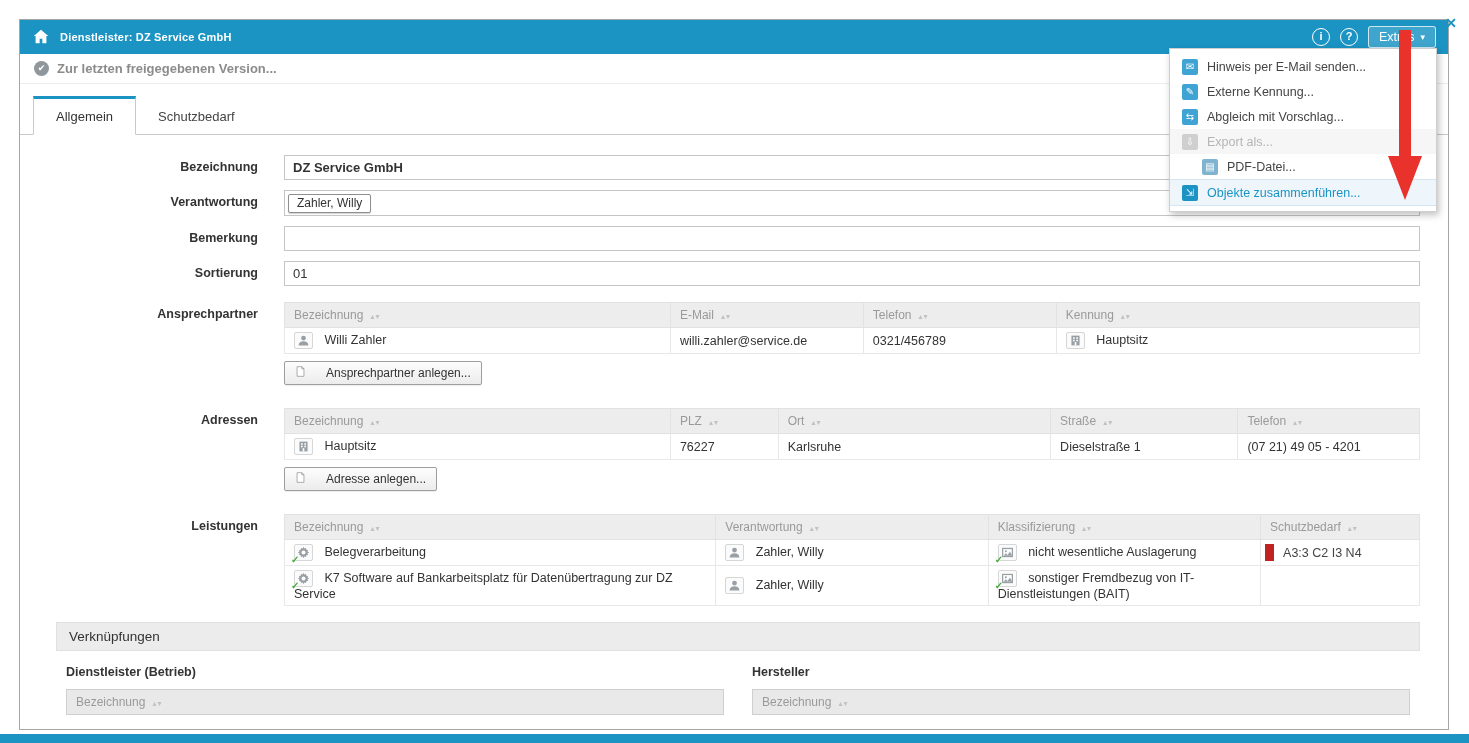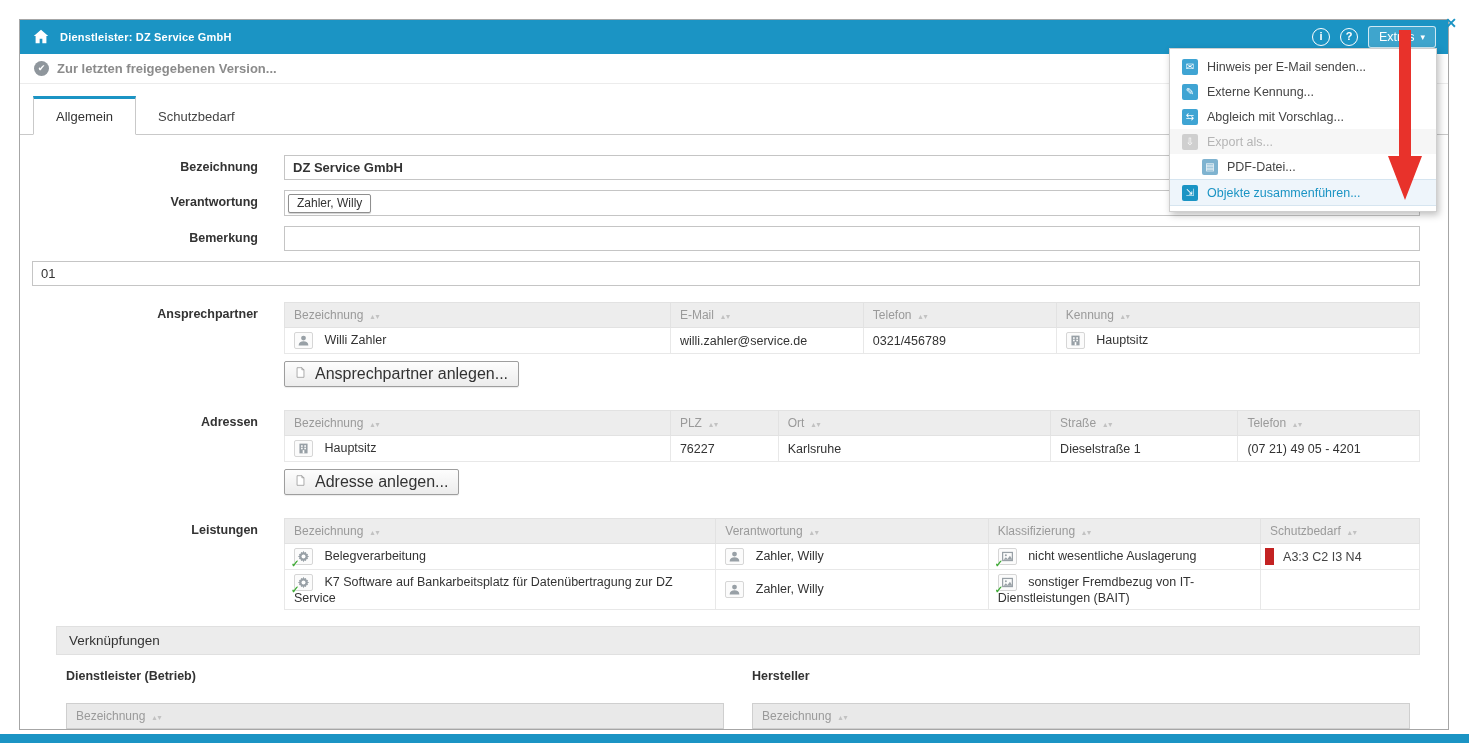--- a/index.html
+++ b/index.html
@@ -44,28 +44,28 @@
   
   .data-table { width:100%; border-collapse:collapse; border:1px solid #dcdcdc; font-size:12.5px; color:#333; }
   .data-table th { background:#ededed; color:#9a9a9a; font-weight:normal; text-align:left; font-size:12px; padding:5px 9px; border:1px solid #e2e2e2; white-space:nowrap; }
   .data-table td { background:#fff; padding:4px 9px; border:1px solid #e8e8e8; vertical-align:middle; }
   .sort { color:#c2c2c2; font-size:8px; margin-left:7px; letter-spacing:1px; }
   .cicon { position:relative; display:inline-flex; width:19px; height:17px; align-items:center; justify-content:center; border:1px solid #d6d6d6; border-radius:2px; background:#fbfbfb; margin-right:8px; vertical-align:middle; }
   .cicon .chk { position:absolute; left:-4px; bottom:-5px; color:#3faa35; font-size:10px; font-weight:bold; text-shadow:0 0 2px #fff; }
   .sb-cell { background:#fbe4e4; position:relative; padding-left:22px !important; color:#444; }
   .sb-bar { position:absolute; left:4px; top:4px; bottom:4px; width:9px; background:#c32222; }
 
-  .sub-btn { display:inline-flex; align-items:center; gap:9px; margin:7px 0 13px 0; padding:3px 10px; font-size:16px; color:#333; font-family:inherit; background:linear-gradient(#fdfdfd,#ececec); border:1px solid #9e9e9e; border-radius:2px; box-shadow:0 1px 1px rgba(0,0,0,.08); cursor:pointer; }
+  .sub-btn { display:inline-flex; align-items:center; gap:20px; margin:7px 0 13px 0; padding:3px 10px; font-size:12px; color:#333; font-family:inherit; background:linear-gradient(#fdfdfd,#ececec); border:1px solid #9e9e9e; border-radius:2px; box-shadow:0 1px 1px rgba(0,0,0,.08); cursor:pointer; }
 
   
   .links-section { margin:16px 28px 0 36px; }
   .links-header { background:#ececec; border:1px solid #e0e0e0; padding:6px 12px; font-size:13.5px; color:#333; cursor:pointer; }
   .links-cols { display:flex; gap:28px; padding:14px 10px 0 10px; }
   .links-col { flex:1; min-width:0; }
-  .links-label { font-size:12.5px; font-weight:bold; color:#333; margin-bottom:20px; }
+  .links-label { font-size:12.5px; font-weight:bold; color:#333; margin-bottom:10px; }
   .empty-head { background:#e9e9e9; border:1px solid #cfcfcf; color:#9a9a9a; font-size:12px; padding:5px 9px; cursor:pointer; }
 
   
   .menu { position:absolute; top:48px; right:32px; width:268px; background:#fff; border:1px solid #cfcfcf; box-shadow:2px 3px 7px rgba(0,0,0,.25); padding:5px 0; z-index:40; }
   .menu-item { display:flex; align-items:center; gap:9px; height:25px; padding:0 12px; font-size:12.5px; color:#444; cursor:pointer; }
   .menu-item.disabled { color:#b5b5b5; background:#f6f6f6; cursor:default; }
   .menu-item.indent { padding-left:32px; }
   .menu-item.hl { background:#eef5fb; border-top:1px solid #d6e5f0; border-bottom:1px solid #d6e5f0; color:#1b94c4; height:27px; }
   .mi { flex:0 0 16px; width:16px; height:16px; border-radius:2px; background:#3fa4d3; color:#fff; font-size:10px; line-height:16px; text-align:center; }
   .mi.gray { background:#cfcfcf; }
@@ -132,20 +132,21 @@
       </div>
 
       <div class="form-row">
         <label class="form-label">Bemerkung</label>
         <div class="form-field">
           <input class="text-input" style="">
         </div>
       </div>
 
       <div class="form-row" style="margin-bottom:16px;">
+        <label class="form-label">Sortierung</label>
         <div class="form-field">
           <input class="text-input" value="01" style="">
         </div>
       </div>
 
       <div class="form-row">
         <label class="form-label">Ansprechpartner</label>
         <div class="form-field">
           <table class="data-table">
             <colgroup>

